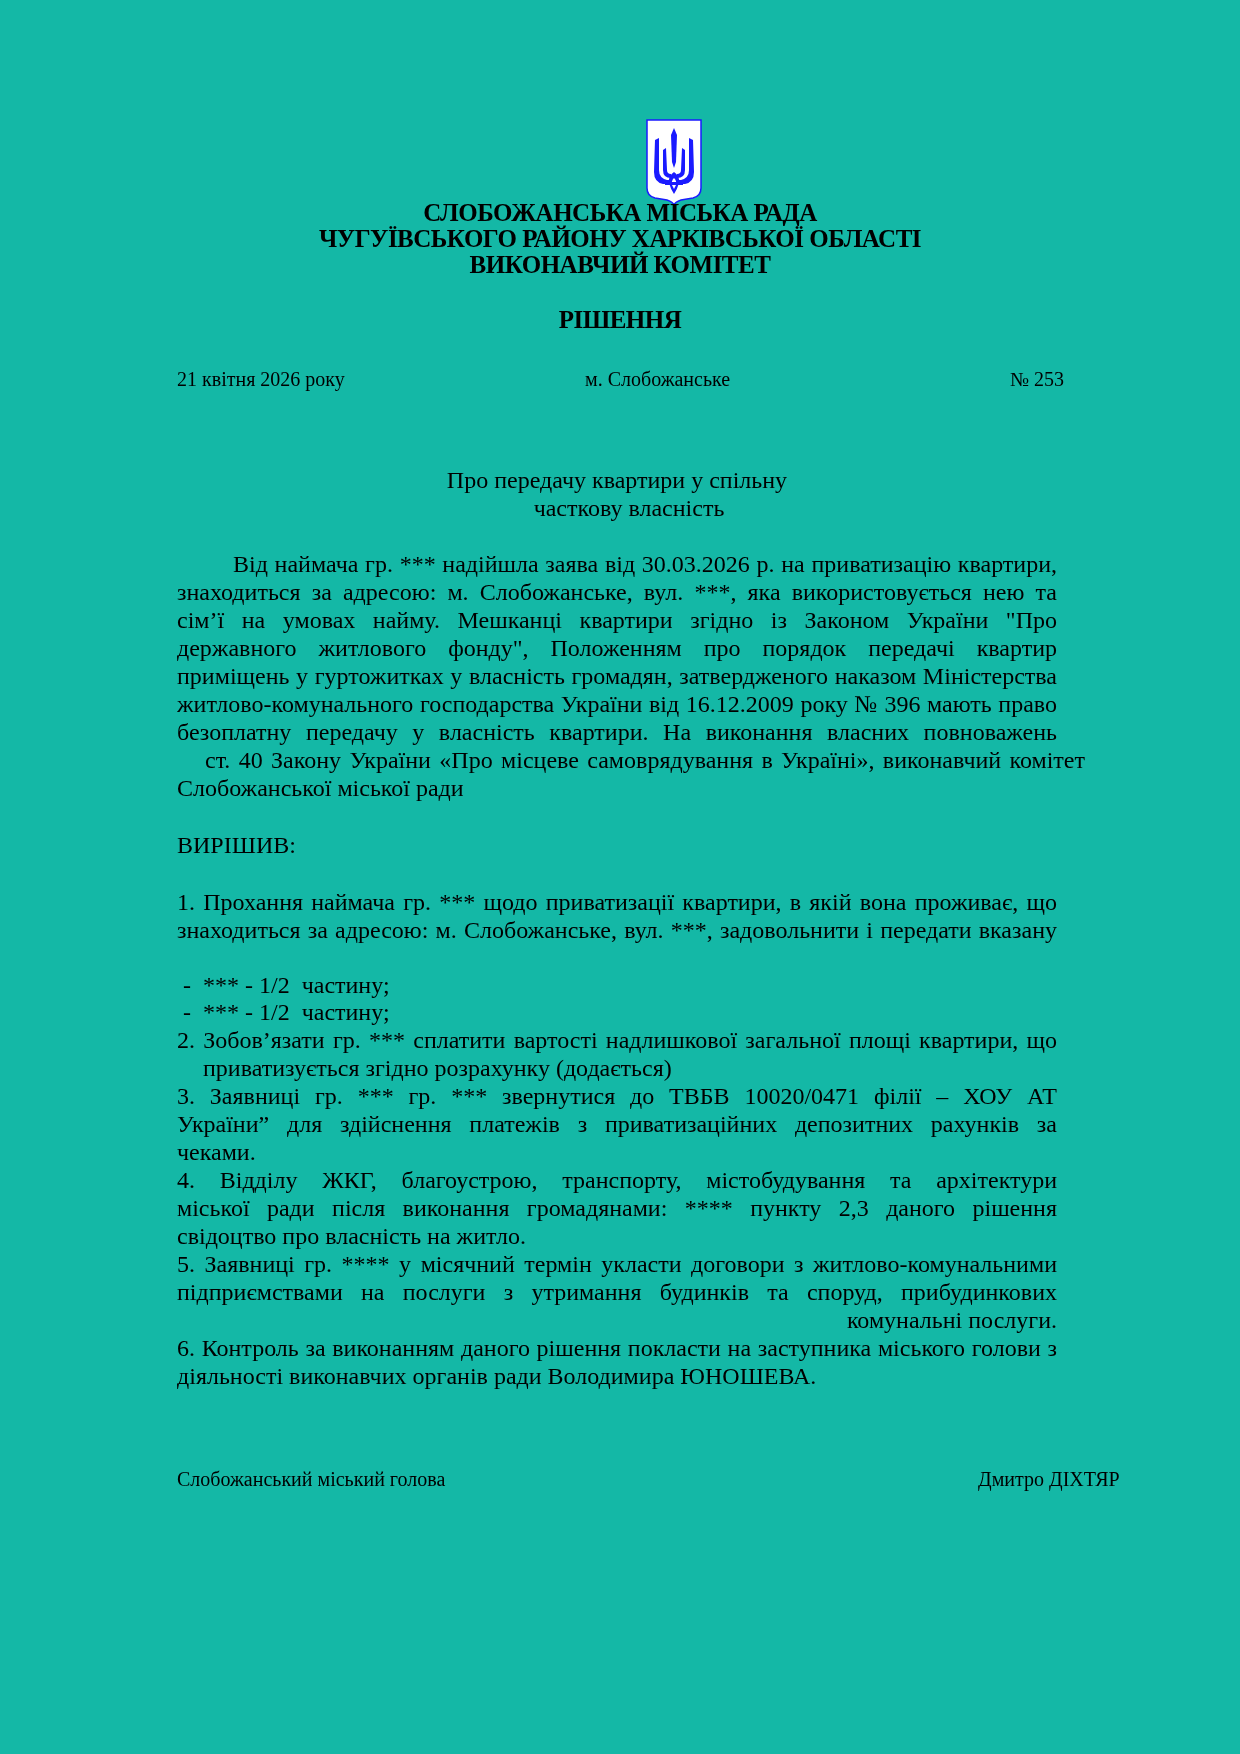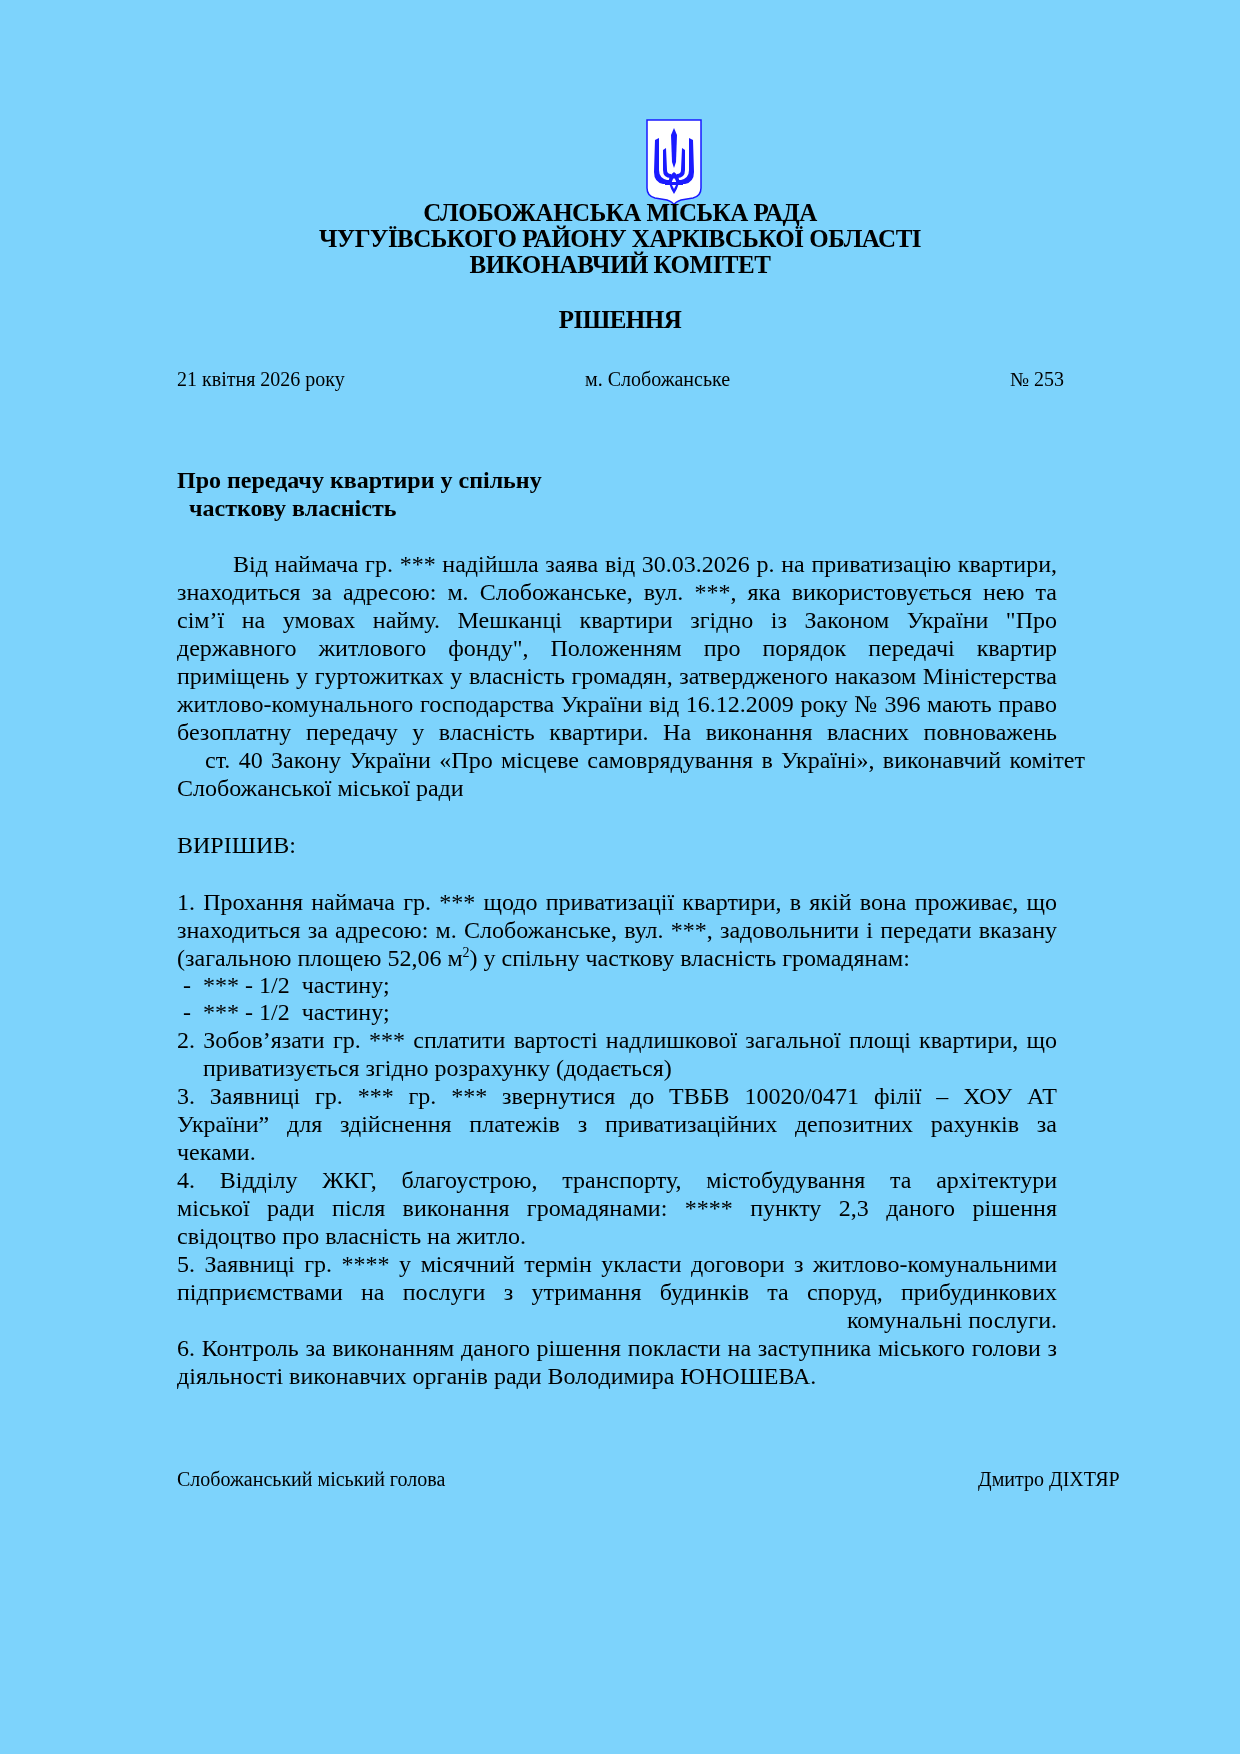--- a/index.html
+++ b/index.html
@@ -1,25 +1,25 @@
 <!DOCTYPE html>
 <html><head>
 <meta charset="utf-8">
 <style>
   html, body { margin: 0; padding: 0; background: #ffffff; }
   body { width: 1240px; height: 1754px; position: relative; overflow: hidden;
          font-family: "Liberation Serif", "DejaVu Serif", serif; color: #000; }
-  .page { position: absolute; left: 0; top: 0; width: 1240px; height: 1754px; background: #7dd3fc; }
+  .page { position: absolute; left: 0; top: 0; width: 1240px; height: 1754px; background: #14b8a6; }
   .emblem { position: absolute; left: 645px; top: 118px; width: 58px; height: 88px; }
   .hdr { position: absolute; left: 0; width: 1240px; text-align: center; font-weight: bold;
          font-size: 25px; letter-spacing: -0.5px; line-height: 30px; white-space: nowrap; }
   .ln { position: absolute; left: 177px; width: 880px; font-size: 24px; line-height: 30px;
         white-space: nowrap; }
   .just { text-align: justify; text-align-last: justify; white-space: normal; height: 30px; overflow: hidden; }
-  .bold { font-weight: bold; }
+  .bold { font-weight: normal; text-align: center; }
   .meta { position: absolute; font-size: 20px; line-height: 30px; white-space: nowrap; }
   sup { font-size: 14px; line-height: 0; }
 </style>
 </head>
 <body>
 
 <div class="page">
 
   <svg class="emblem" viewBox="0 0 58 88">
     <path d="M2 2 H56 V70 Q56 78 48 80 L36 82 Q30 84 29 87 Q28 84 22 82 L10 80 Q2 78 2 70 Z" fill="#fff" stroke="#1a1aff" stroke-width="1.5"></path>
@@ -54,23 +54,20 @@
   <div class="ln just" style="top:661px;">приміщень у гуртожитках у власність громадян, затвердженого наказом Міністерства з питань</div>
   <div class="ln just" style="top:689px;">житлово-комунального господарства України від 16.12.2009 року № 396 мають право на</div>
   <div class="ln just" style="top:717px;">безоплатну передачу у власність квартири.  На виконання власних повноважень зазначених у</div>
   <div class="ln just" style="top:745px;margin-left:28px;">ст. 40 Закону України «Про місцеве самоврядування в Україні», виконавчий комітет</div>
   <div class="ln" style="top:773px;">Слобожанської міської ради</div>
 
   <div class="ln" style="top:830px;">ВИРІШИВ:</div>
 
   <div class="ln just" style="top:887px;">1. Прохання наймача гр. *** щодо приватизації квартири, в якій вона проживає, що</div>
   <div class="ln just" style="top:915px;">знаходиться за адресою: м. Слобожанське, вул. ***, задовольнити і передати вказану квартиру</div>
-  <div class="ln" style="top:943px;">
-    <span>(загальною площею 52,06 м</span><sup>2</sup><span>) у спільну часткову власність громадянам:</span>
-  </div>
   <div class="ln" style="top:970px; white-space:pre;"> -  *** - 1/2  частину;</div>
   <div class="ln" style="top:997px; white-space:pre;"> -  *** - 1/2  частину;</div>
 
   <div class="ln just" style="top:1025px;">2. Зобов’язати   гр. *** сплатити вартості надлишкової загальної площі  квартири, що</div>
   <div class="ln" style="top:1053px;margin-left:26px;">приватизується згідно розрахунку (додається)</div>
 
   <div class="ln just" style="top:1081px;">3. Заявниці гр. *** гр. *** звернутися до ТВБВ 10020/0471 філії – ХОУ АТ „Ощадбанк</div>
   <div class="ln just" style="top:1109px;">України” для здійснення платежів з приватизаційних депозитних рахунків за житловими</div>
   <div class="ln" style="top:1137px;">чеками.</div>
 

